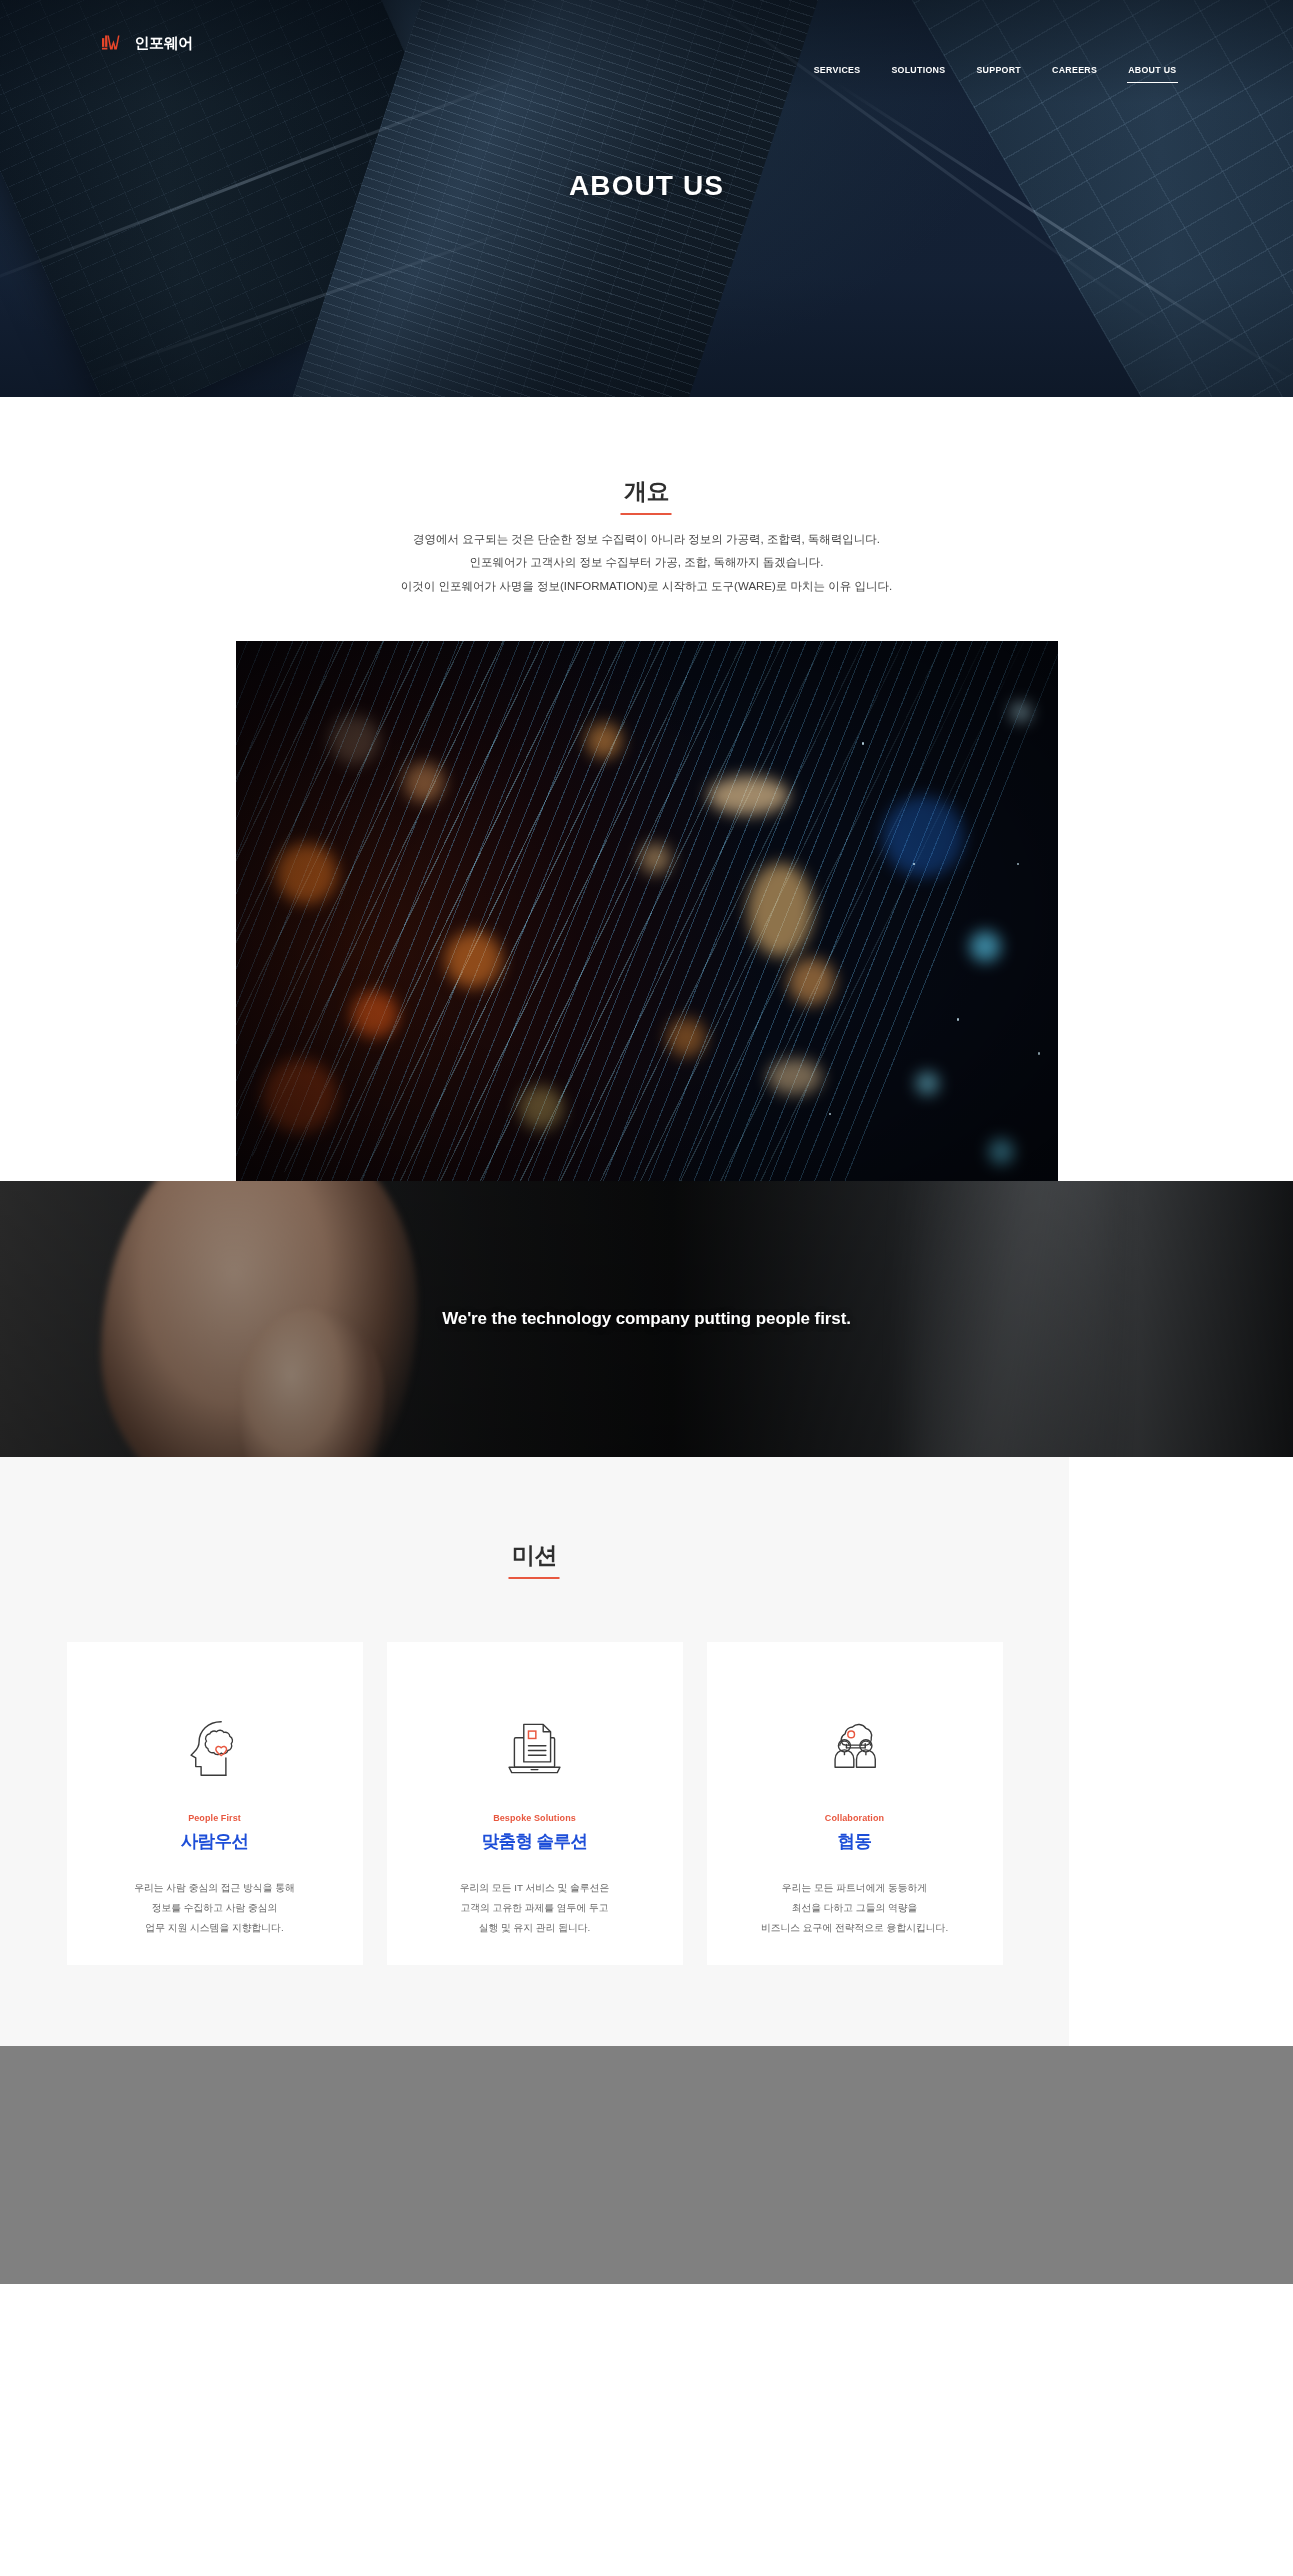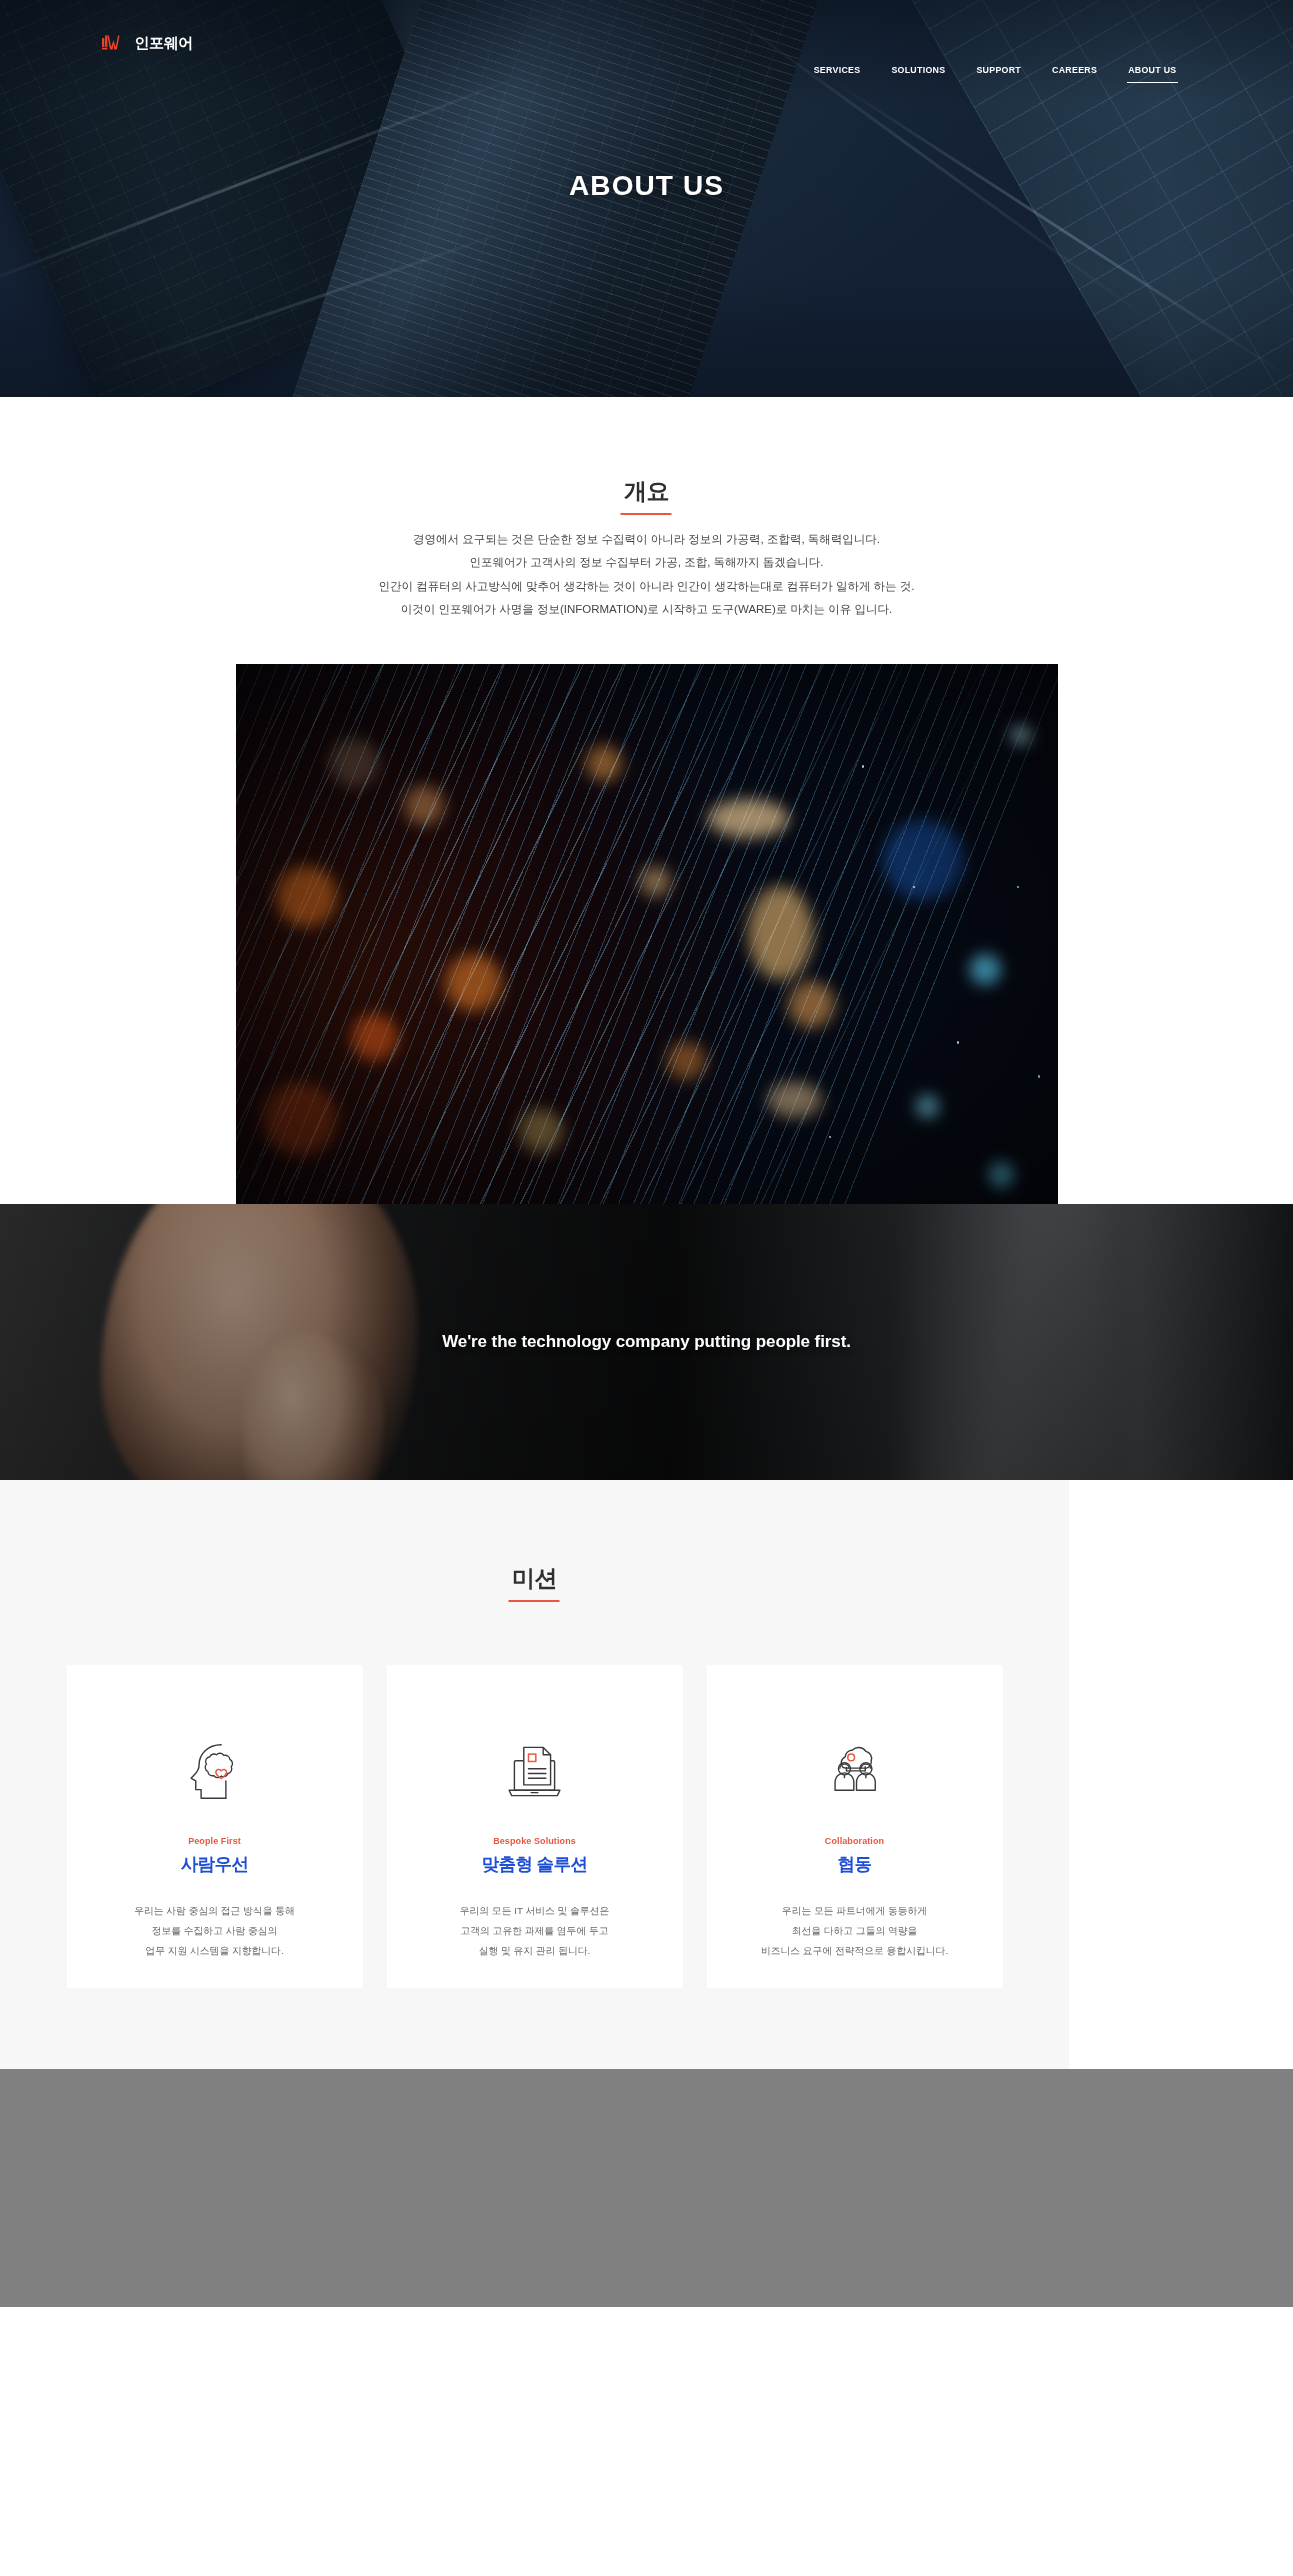--- a/index.html
+++ b/index.html
@@ -231,21 +231,20 @@
 </section>
 
 <section class="overview">
   <div class="sec-head">
     <h2 class="sec-title">개요</h2>
   </div>
 
   <div class="ov-body">
     <div>경영에서 요구되는 것은 단순한 정보 수집력이 아니라 정보의 가공력, 조합력, 독해력입니다.</div>
     <div>인포웨어가 고객사의 정보 수집부터 가공, 조합, 독해까지 돕겠습니다.</div>
-    <div>인간이 컴퓨터의 사고방식에 맞추어 생각하는 것이 아니라 인간이 생각하는대로 컴퓨터가 일하게 하는 것.</div>
     <div>이것이 인포웨어가 사명을 정보(INFORMATION)로 시작하고 도구(WARE)로 마치는 이유 입니다.</div>
   </div>
 
   <div class="net-wrap">
     <div class="net">
       <div class="net-base"></div>
       <div class="net-rays"></div>
       <div class="net-rays2"></div>
 
       <div class="net-glow" style="left:40px;  top:202px; width:61px;  height:61px;  background:#f07a22; opacity:.55;"></div>

